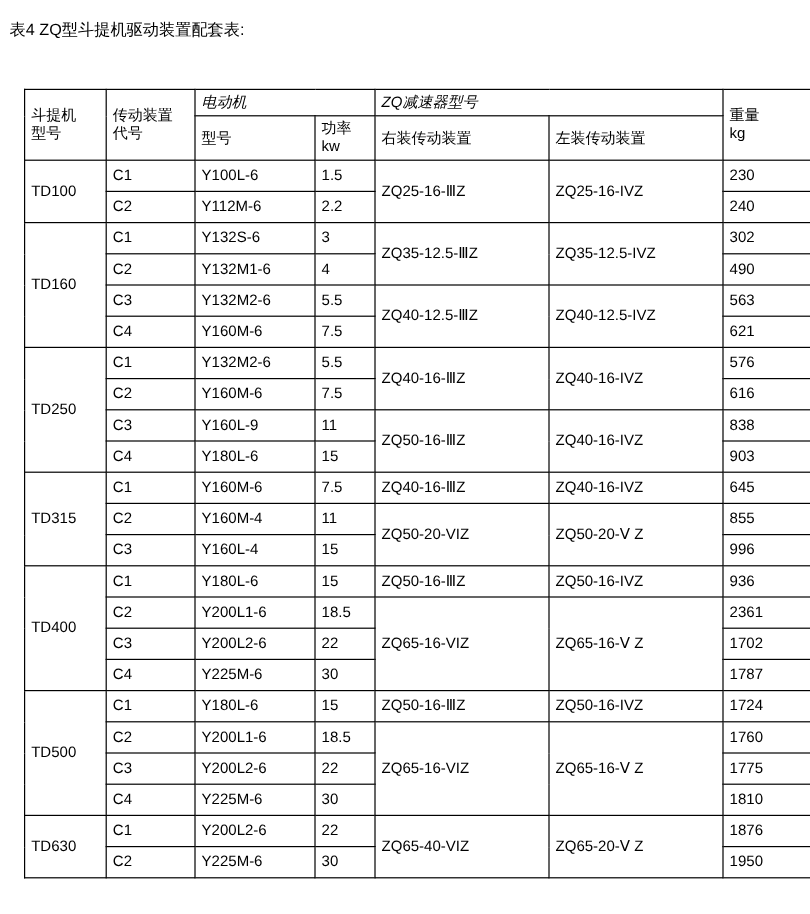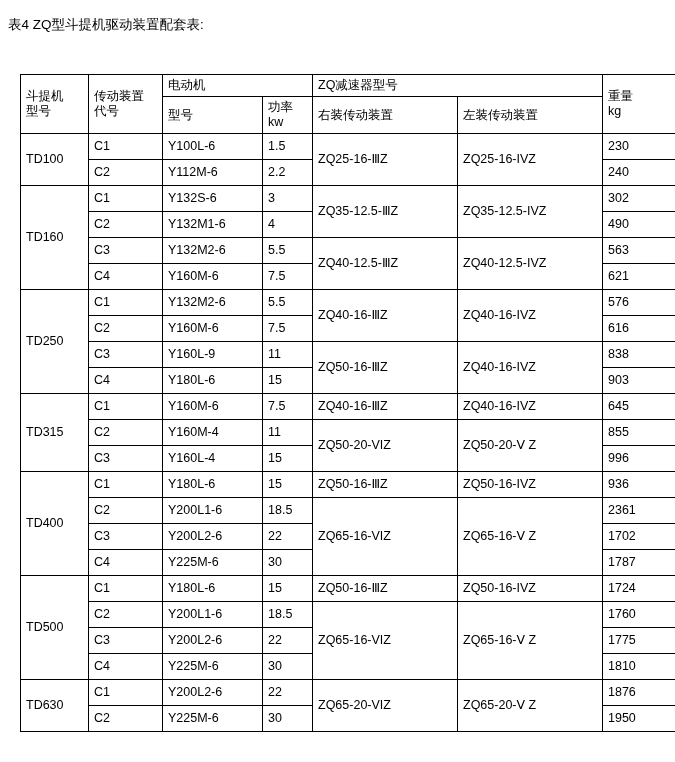--- a/index.html
+++ b/index.html
@@ -53,21 +53,21 @@
   col.c-model   { width: 68px; }
   col.c-code    { width: 74px; }
   col.c-motor   { width: 100px; }
   col.c-power   { width: 50px; }
   col.c-right   { width: 145px; }
   col.c-left    { width: 145px; }
   col.c-weight  { width: 82px; }
 
   
   .hdr-top { vertical-align: middle; }
-  .hdr-group { text-align: left; }
+  .hdr-group { text-align: left; font-style: italic; }
   .rowsx { height: 26px; }
   .unit-line { display: block; }
   .nowrap { white-space: nowrap; }
 </style>
 </head>
 <body>
 
 <div class="page">
 
   <div class="caption">表4 ZQ型斗提机驱动装置配套表:</div>
@@ -262,21 +262,21 @@
           <td>C4</td>
           <td>Y225M-6</td>
           <td>30</td>
           <td>1810</td>
         </tr>
         <tr class="rowsx">
           <td rowspan="2">TD630</td>
           <td>C1</td>
           <td>Y200L2-6</td>
           <td>22</td>
-          <td rowspan="2" class="nowrap">ZQ65-20-VIZ</td>
+          <td rowspan="2" class="nowrap">ZQ65-40-VIZ</td>
           <td rowspan="2" class="nowrap">ZQ65-20-Ⅴ Z</td>
           <td>1876</td>
         </tr>
         <tr class="rowsx">
           <td>C2</td>
           <td>Y225M-6</td>
           <td>30</td>
           <td>1950</td>
         </tr>
       </tbody>

